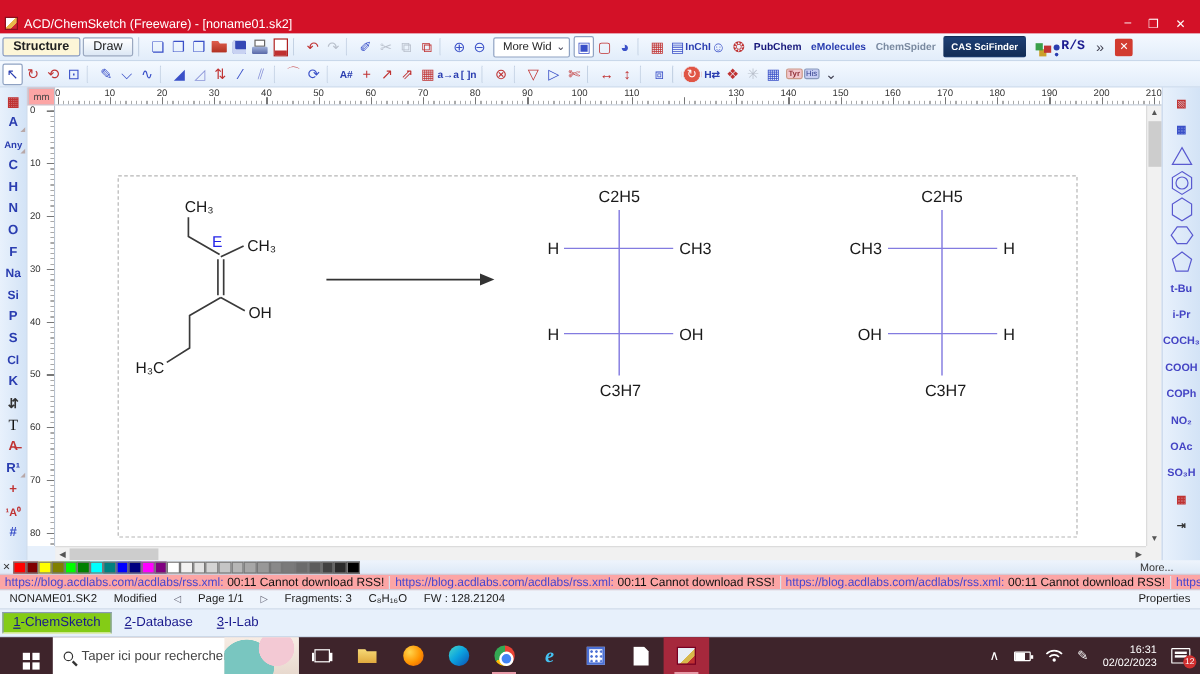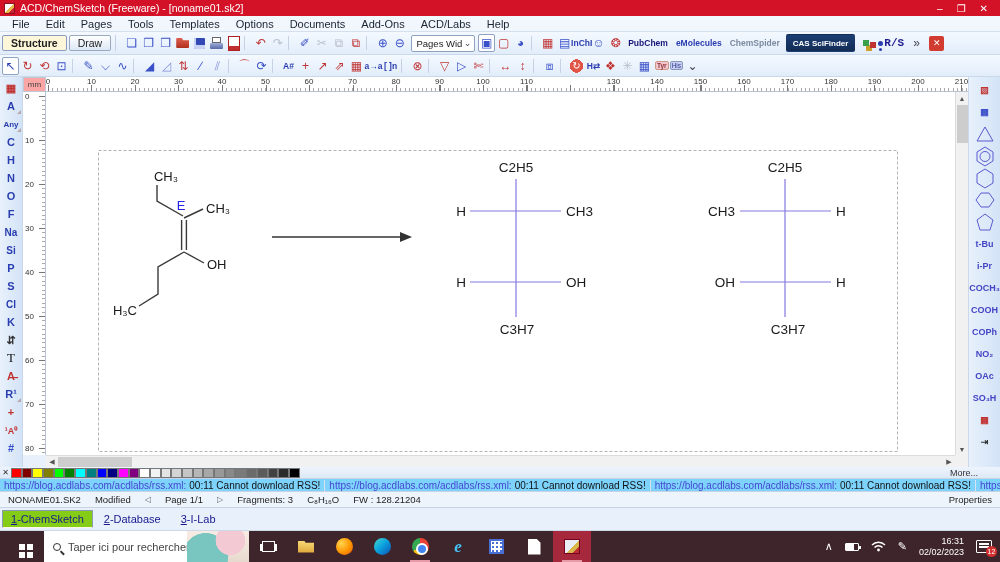--- a/index.html
+++ b/index.html
@@ -1,20 +1,20 @@
 <!DOCTYPE html>
 <html><head>
 <meta charset="utf-8">
 <style>
   *{box-sizing:border-box;margin:0;padding:0}
   html,body{width:1000px;height:562px;overflow:hidden;font-family:"Liberation Sans",sans-serif;background:#e7f0fb}
   .app{width:1000px;height:562px;display:flex;flex-direction:column;position:relative}
 
   
-  .titlebar{height:16px;background:#d31127;display:flex;align-items:center;color:#fff;font-size:10.5px;padding:0 4px;flex:0 0 auto}
+  .titlebar{height:16px;background:#d31127;display:flex;color:#fff;font-size:10.5px;padding:14px 4px;flex:0 0 auto}
   .app-logo{width:11px;height:11px;background:linear-gradient(135deg,#fff 45%,#e8b84a 45% 70%,#c23 70%);border:1px solid #8b0f1d;margin-right:5px}
   .win-controls{margin-left:auto;display:flex;gap:14px;padding-right:8px}
   .win-controls span{font-size:10px;cursor:default}
 
   
   .menubar{height:16px;background:#f2f7fd;border-bottom:1px solid #d4e0ee;display:flex;align-items:center;font-size:11px;color:#1a2430;padding-left:4px}
   .menubar span{padding:0 8px;cursor:default}
 
   
   .toolbar{background:linear-gradient(#f4f9ff,#e2edfa);border-bottom:1px solid #c9d8ea;display:flex;align-items:center;padding:1px 2px;flex:0 0 auto}
@@ -99,21 +99,21 @@
   .ft{font-size:13.5px;fill:#1a1a1a}
   .arr{stroke:#333;stroke-width:1.5}
 
   
   .palette{height:11px;background:linear-gradient(#eef4fc,#dde9f7);display:flex;align-items:center;flex:0 0 auto;position:relative}
   .pal-x{width:11px;height:10px;font-size:8px;display:flex;align-items:center;justify-content:center;color:#333}
   .swatch{width:10.7px;height:10px;outline:1px solid #777;outline-offset:-1px}
   .more-link{position:absolute;right:22px;font-size:9px;color:#333}
 
   
-  .rssbar{height:14px;background:#7dd3fc;border-top:1px solid #c8d4e4;border-bottom:1px solid #c8d4e4;display:flex;align-items:center;font-size:10px;white-space:nowrap;overflow:hidden;flex:0 0 auto}
+  .rssbar{height:14px;background:#fca5a5;border-top:1px solid #c8d4e4;border-bottom:1px solid #c8d4e4;display:flex;align-items:center;font-size:10px;white-space:nowrap;overflow:hidden;flex:0 0 auto}
   .rssbar .seg{display:flex;gap:3px;padding:0 4px;border-right:1px solid #d8e2ee}
   .rssbar a{color:#4646d0;text-decoration:none}
   .rssbar .err{color:#111}
 
   
   .statusbar{height:16px;background:#eef4fc;border-bottom:1px solid #c8d4e4;display:flex;align-items:center;font-size:9.5px;color:#1c1c1c;gap:14px;padding:0 8px;flex:0 0 auto}
   .statusbar .nav{color:#667;font-size:8px}
   .status-props{margin-left:auto;font-size:9.5px}
 
   
@@ -161,33 +161,20 @@
   <div class="titlebar" data-name="title-bar">
     <span class="app-logo" data-name="app-logo-icon"></span>
     <span data-name="window-title">ACD/ChemSketch (Freeware) - [noname01.sk2]</span>
     <span class="win-controls">
       <span data-name="minimize-button">–</span>
       <span data-name="restore-button">❐</span>
       <span data-name="close-button">✕</span>
     </span>
   </div>
 
-  <div class="menubar" data-name="menu-bar">
-
-  <span data-name="menu-item">File</span>
-      <span data-name="menu-item">Edit</span>
-      <span data-name="menu-item">Pages</span>
-      <span data-name="menu-item">Tools</span>
-      <span data-name="menu-item">Templates</span>
-      <span data-name="menu-item">Options</span>
-      <span data-name="menu-item">Documents</span>
-      <span data-name="menu-item">Add-Ons</span>
-      <span data-name="menu-item">ACD/Labs</span>
-      <span data-name="menu-item">Help</span>
-    </div>
 
   <div class="toolbar tb1" data-name="main-toolbar">
     <button class="mode-btn" data-name="structure-mode-button" data-active="true">Structure</button>
     <button class="mode-btn" data-name="draw-mode-button">Draw</button>
     <span data-name="separator"></span>
     <span class="tb-items">
 
     <span class="tb-icon" data-name="new-document-icon" style="color: rgb(58, 80, 200);">
           <span>❏</span>
           <span class="lbl"></span>
@@ -255,21 +242,21 @@
         <span class="tb-icon" data-name="zoom-in-icon" style="color: rgb(58, 80, 200);">
           <span>⊕</span>
           <span class="lbl"></span>
         </span>
         <span class="tb-icon" data-name="zoom-out-icon" style="color: rgb(58, 80, 200);">
           <span>⊖</span>
           <span class="lbl"></span>
         </span>
         <span class="tb-icon" data-name="zoom-level-select">
           <span></span>
-          <span class="lbl">Pages Wid</span>
+          <span class="lbl">More Wid</span>
         </span>
         <span class="tb-icon" data-name="page-view-icon" data-active="true" style="color: rgb(58, 80, 200);">
           <span>▣</span>
           <span class="lbl"></span>
         </span>
         <span class="tb-icon" data-name="structure-view-icon" style="color: rgb(192, 51, 51);">
           <span>▢</span>
           <span class="lbl"></span>
         </span>
         <span class="tb-icon" data-name="objects-view-icon" style="color: rgb(58, 80, 200);">

